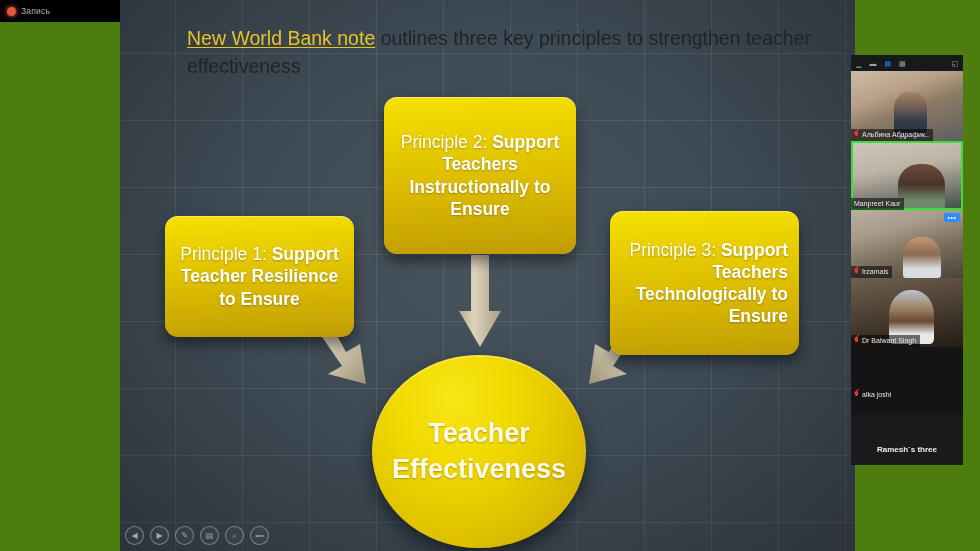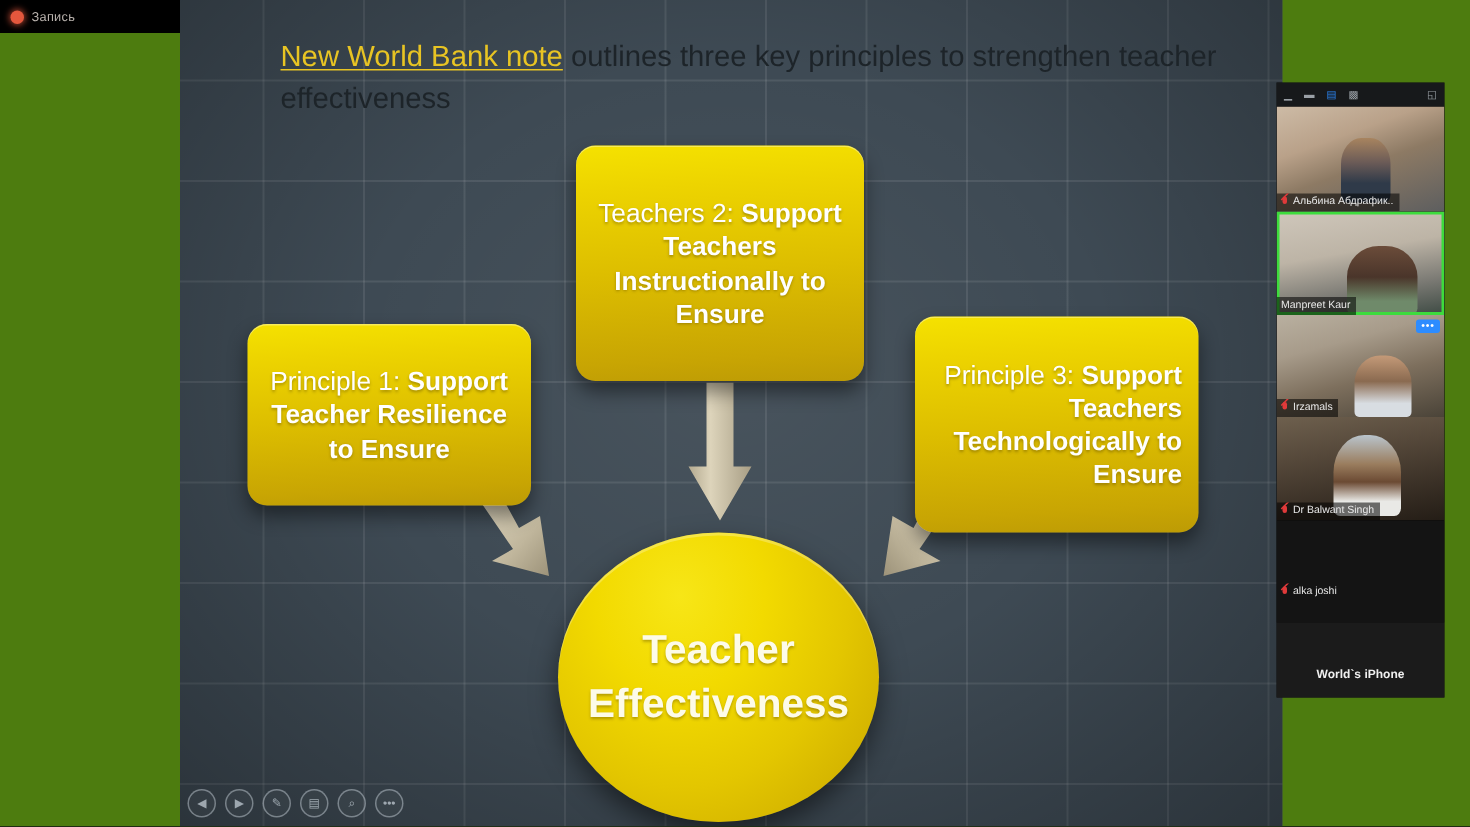--- a/index.html
+++ b/index.html
@@ -174,21 +174,21 @@
     </svg>
 
     <div class="pbox" id="box1">
       <div class="txt">
         <span class="lite">Principle 1: </span><span class="bold">Support Teacher Resilience to Ensure</span>
       </div>
     </div>
 
     <div class="pbox" id="box2">
       <div class="txt">
-        <span class="lite">Teachers 2:  </span><span class="bold">Support Teachers Instructionally to Ensure</span>
+        <span class="lite">Principle 2:  </span><span class="bold">Support Teachers Instructionally to Ensure</span>
       </div>
     </div>
 
     <div class="pbox" id="box3">
       <div class="txt">
         <span class="lite">Principle 3:  </span><span class="bold">Support Teachers Technologically to Ensure</span>
       </div>
     </div>
 
     <div id="circle">
@@ -251,18 +251,18 @@
 
     <div class="tile" style="height:68px">
       <div class="vid vblack"></div>
       <div class="nametag" style="bottom:14px;background:transparent">
         <span class="mic-muted"></span>
         <span>alka joshi</span>
       </div>
     </div>
 
     <div class="tile empty" style="height:68px">
-      <span class="centname">World`s iPhone</span>
+      <span class="centname">Ramesh`s three</span>
     </div>
 
   </div>
 
 </div>
 
 </body></html>

